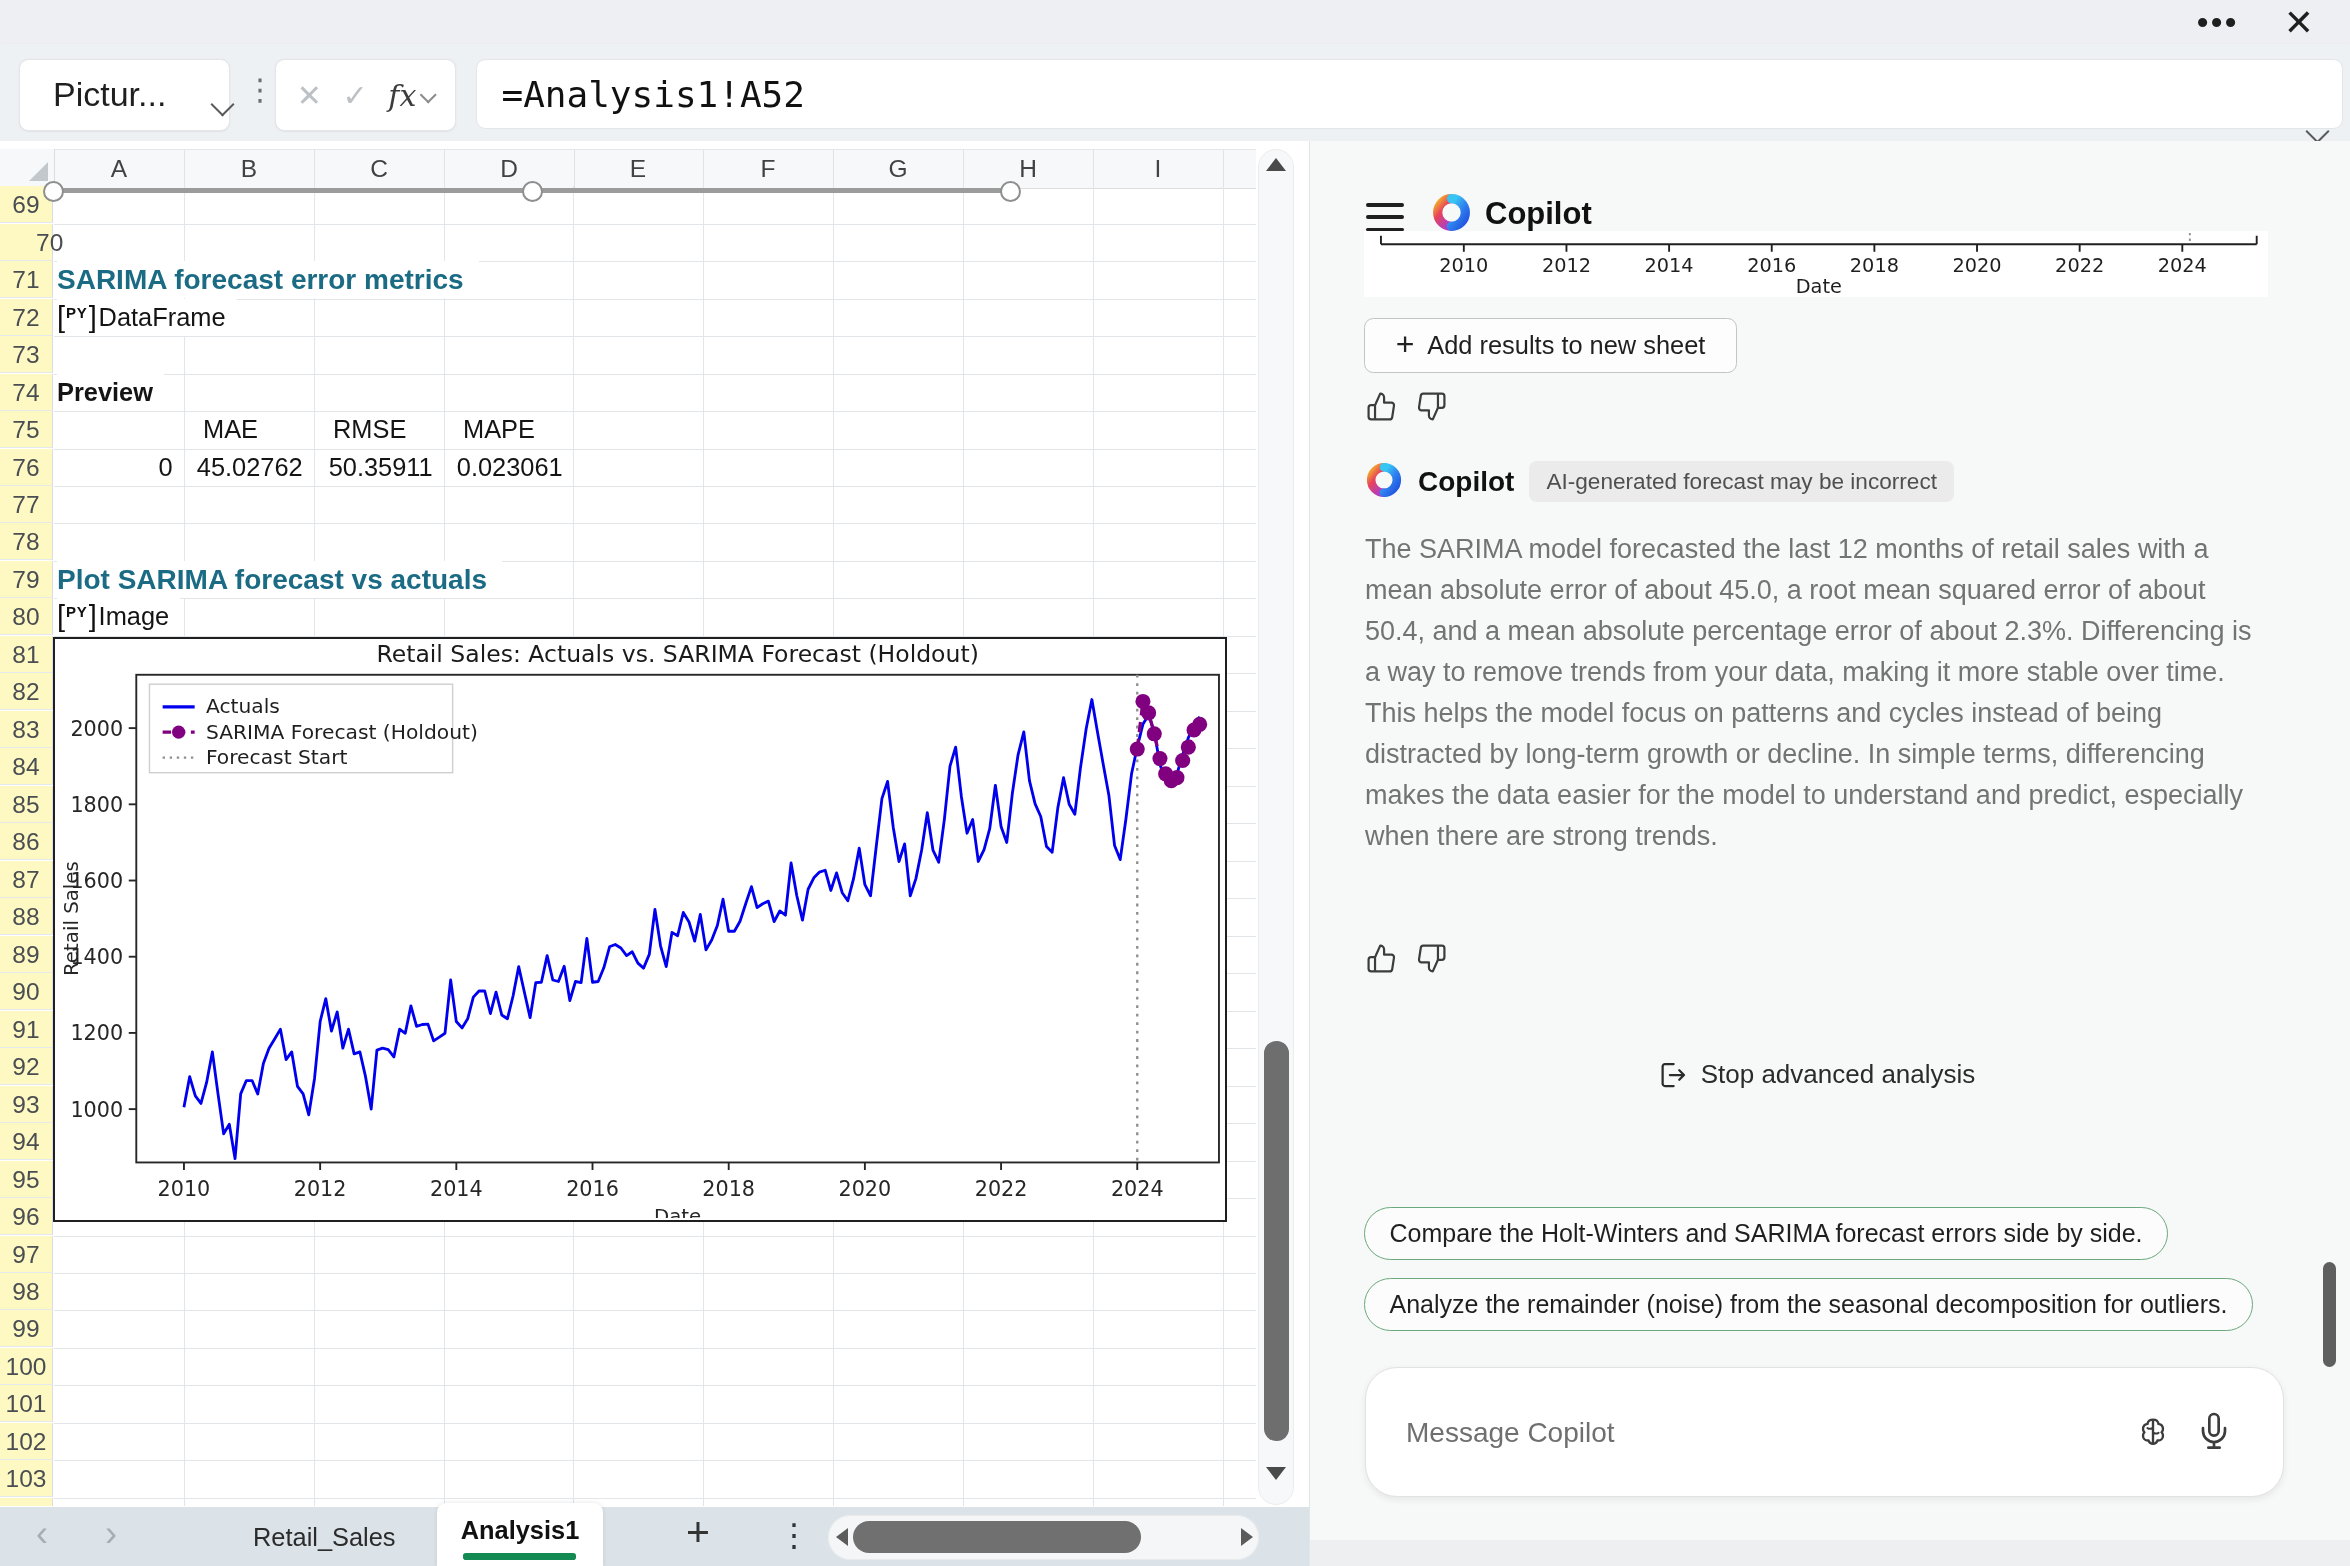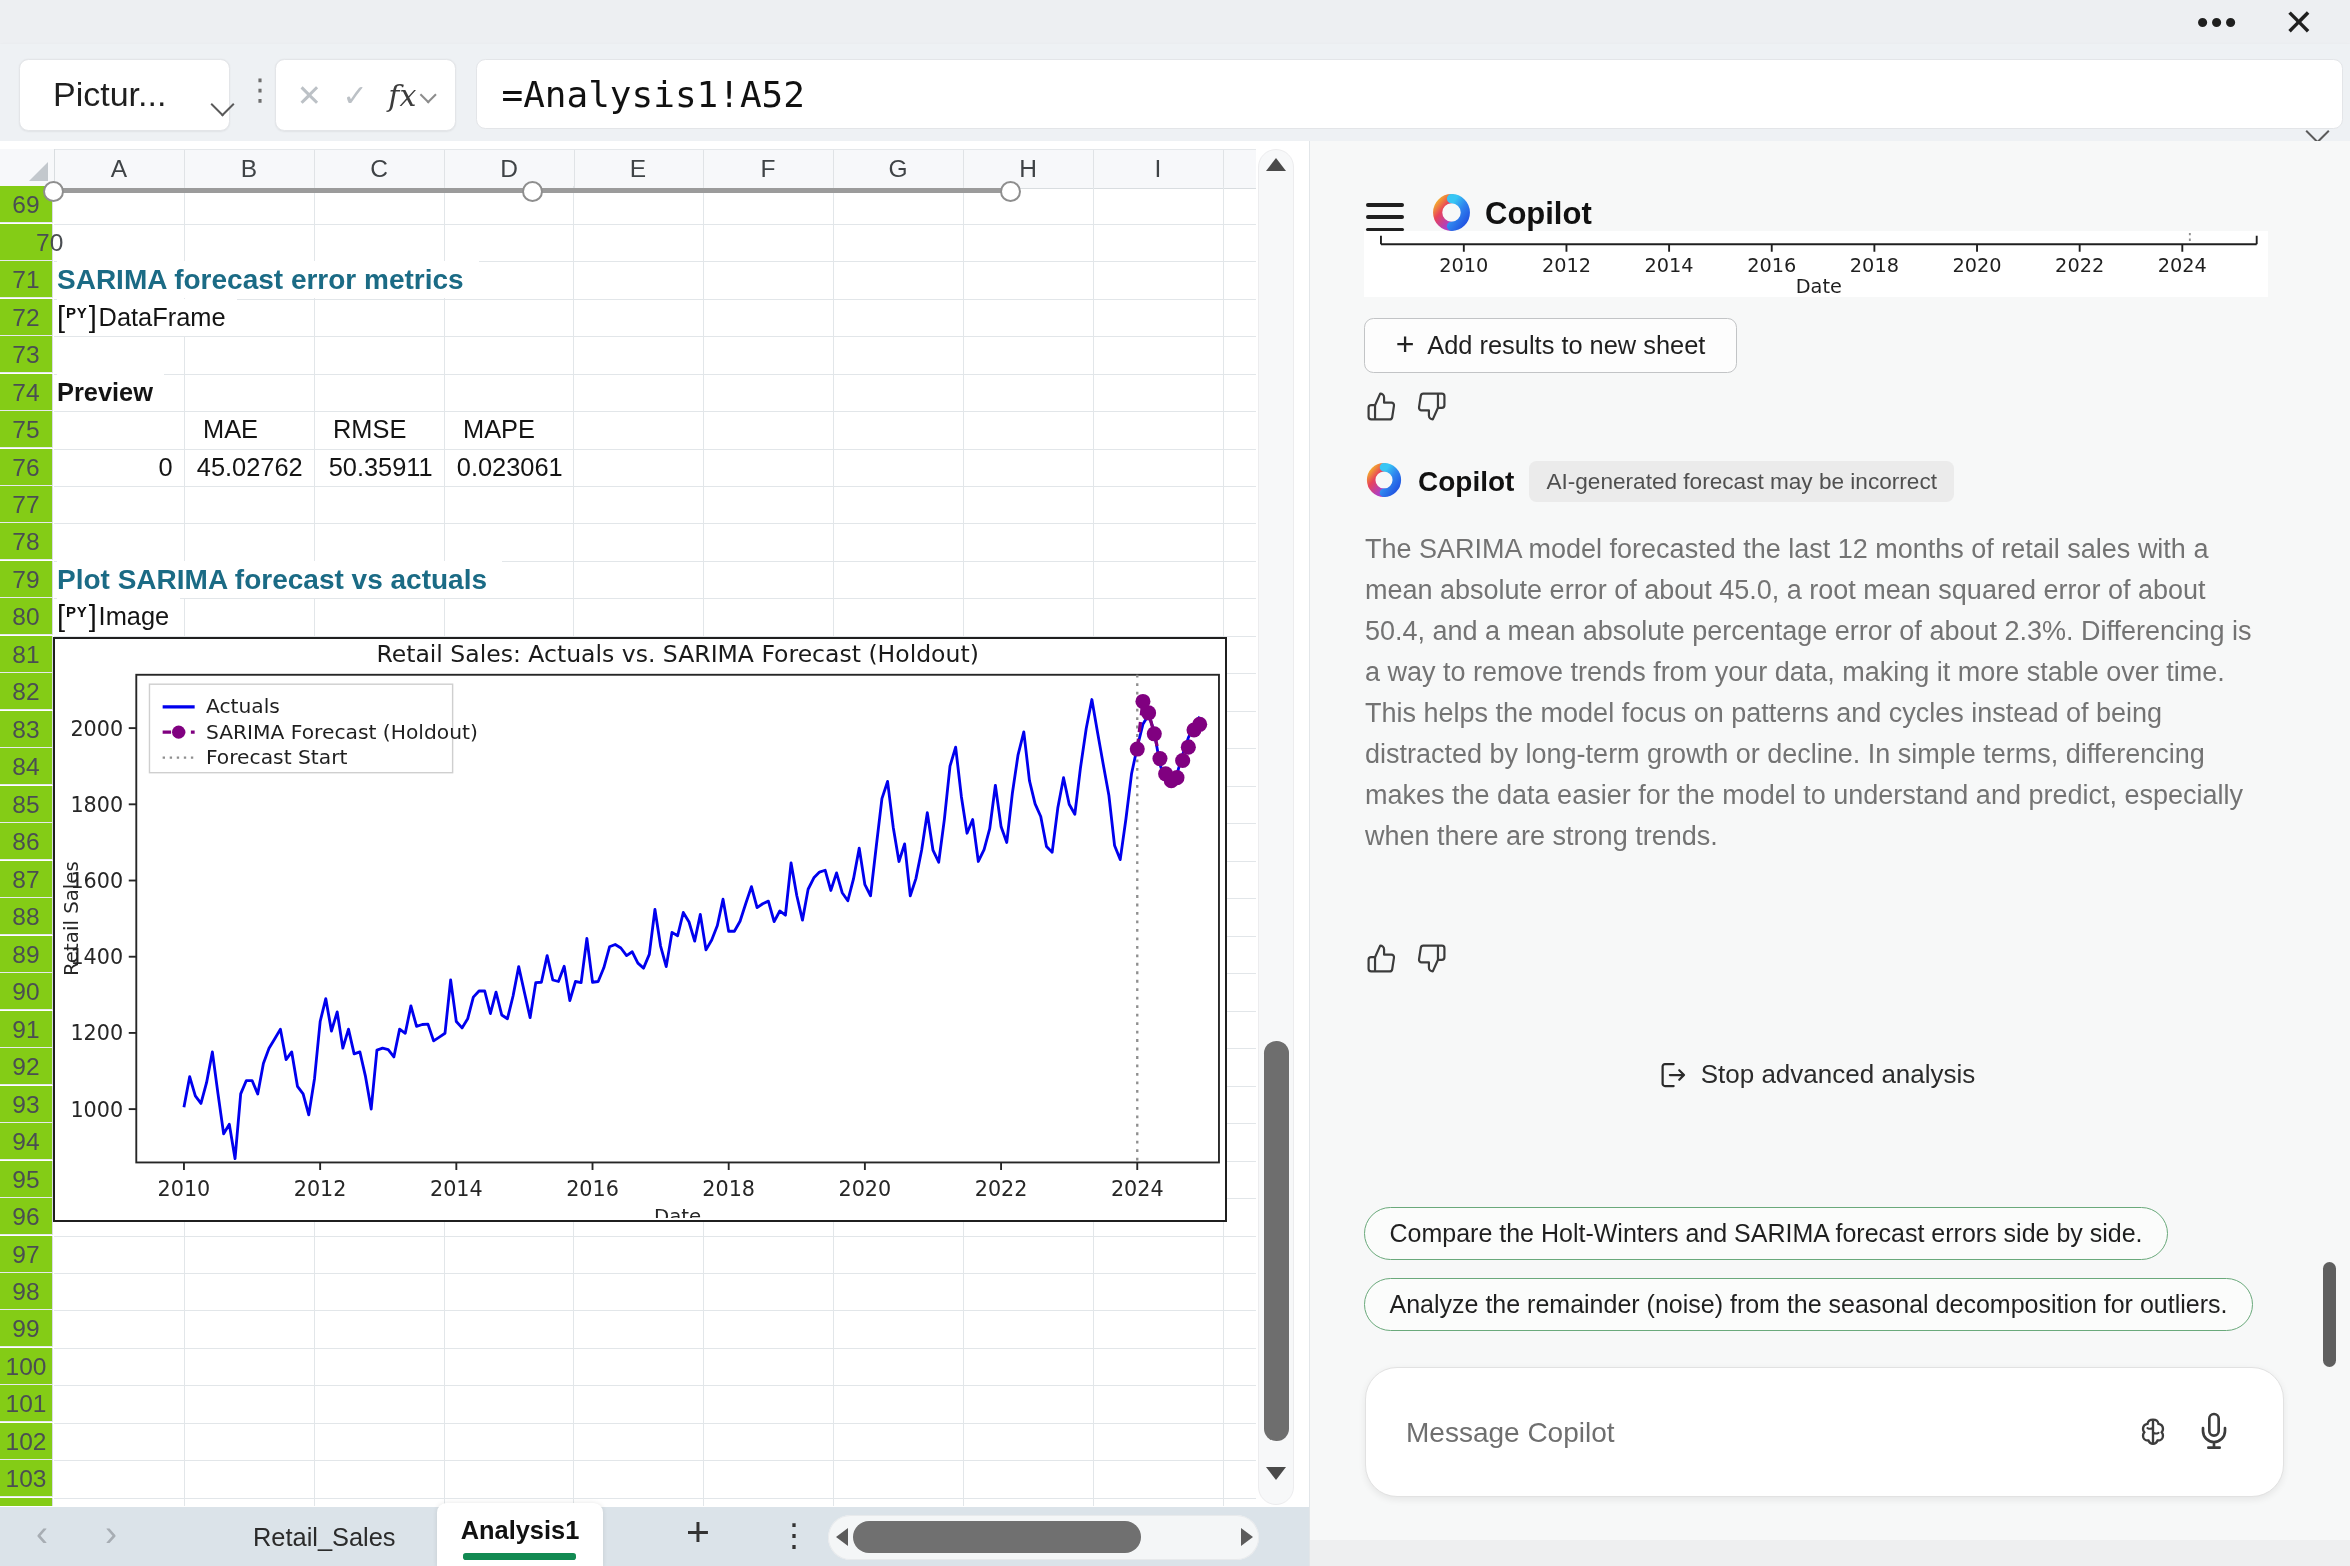--- a/index.html
+++ b/index.html
@@ -23,21 +23,21 @@
   #fx-chev{width:10.4px;height:10.4px;border-right:2.4px solid #8c8c8c;border-bottom:2.4px solid #8c8c8c;transform:rotate(45deg);display:inline-block;margin-left:5.6px;margin-bottom:3.8px;}
   #formula-input{left:476px;top:15px;width:1867px;height:70px;border:0.9px solid #e3e5e8;border-radius:9.4px;background:#fff;font-family:"DejaVu Sans Mono",monospace;font-size:36px;color:#111;padding:0 24.5px;box-sizing:border-box;outline:none;}
   #formula-chev{left:2309px;top:73px;}
 
   
   #sheet{left:0;top:141px;width:1309px;height:1365px;background:#fff;overflow:hidden;}
   #colheaders{left:0;top:7.5px;width:1256px;height:38px;background:#f7f8fa;border-bottom:0.9px solid #d9dde0;border-top:0.9px solid #e4e7ea;}
   .colhdr{position:absolute;top:0;height:38px;line-height:38px;text-align:center;font-size:24.5px;color:#3f4346;border-right:0.9px solid #e0e3e6;}
   #corner{left:0;top:7.5px;width:54px;height:38px;background:#f7f8fa;border-right:0.9px solid #d9dde0;}
   #corner-tri{position:absolute;right:5.6px;bottom:5.6px;width:0;height:0;border-left:19px solid transparent;border-bottom:19px solid #c3c8cd;}
-  .rowhdr{position:absolute;left:0;width:53px;text-align:center;font-size:24.5px;color:#4a4e52;background:#84cc16;border-right:0.9px solid #d9dde0;border-bottom:0.9px solid #e6e9ec;box-sizing:border-box;}
+  .rowhdr{position:absolute;left:0;width:53px;text-align:center;font-size:24.5px;color:#4a4e52;background:#fef9c3;border-right:0.9px solid #d9dde0;border-bottom:0.9px solid #e6e9ec;box-sizing:border-box;}
   .gl-h{position:absolute;height:0.9px;background:#e2e6e9;}
   .gl-v{position:absolute;width:0.9px;background:#e2e6e9;}
   .cell-heading{position:absolute;font-size:28px;font-weight:700;color:#1b6b85;background:#fff;padding-right:15px;white-space:nowrap;}
   .cell-bold{position:absolute;font-size:25.4px;font-weight:700;color:#141414;background:#fff;padding-right:11.3px;white-space:nowrap;}
   .cell-py{position:absolute;display:flex;align-items:center;background:#fff;padding-right:11.3px;white-space:nowrap;}
   .py-br{font-size:29px;color:#101010;font-weight:400;line-height:1;}
   .py-l{font-size:15px;font-weight:700;color:#101010;letter-spacing:0.9px;margin:0 0.9px 9.4px 0.9px;}
   .py-name{font-size:25.4px;color:#141414;margin-left:1.9px;}
   .cell{position:absolute;font-size:25.4px;color:#141414;box-sizing:border-box;white-space:nowrap;}
   .cell.left{text-align:left;padding-left:19px;}

